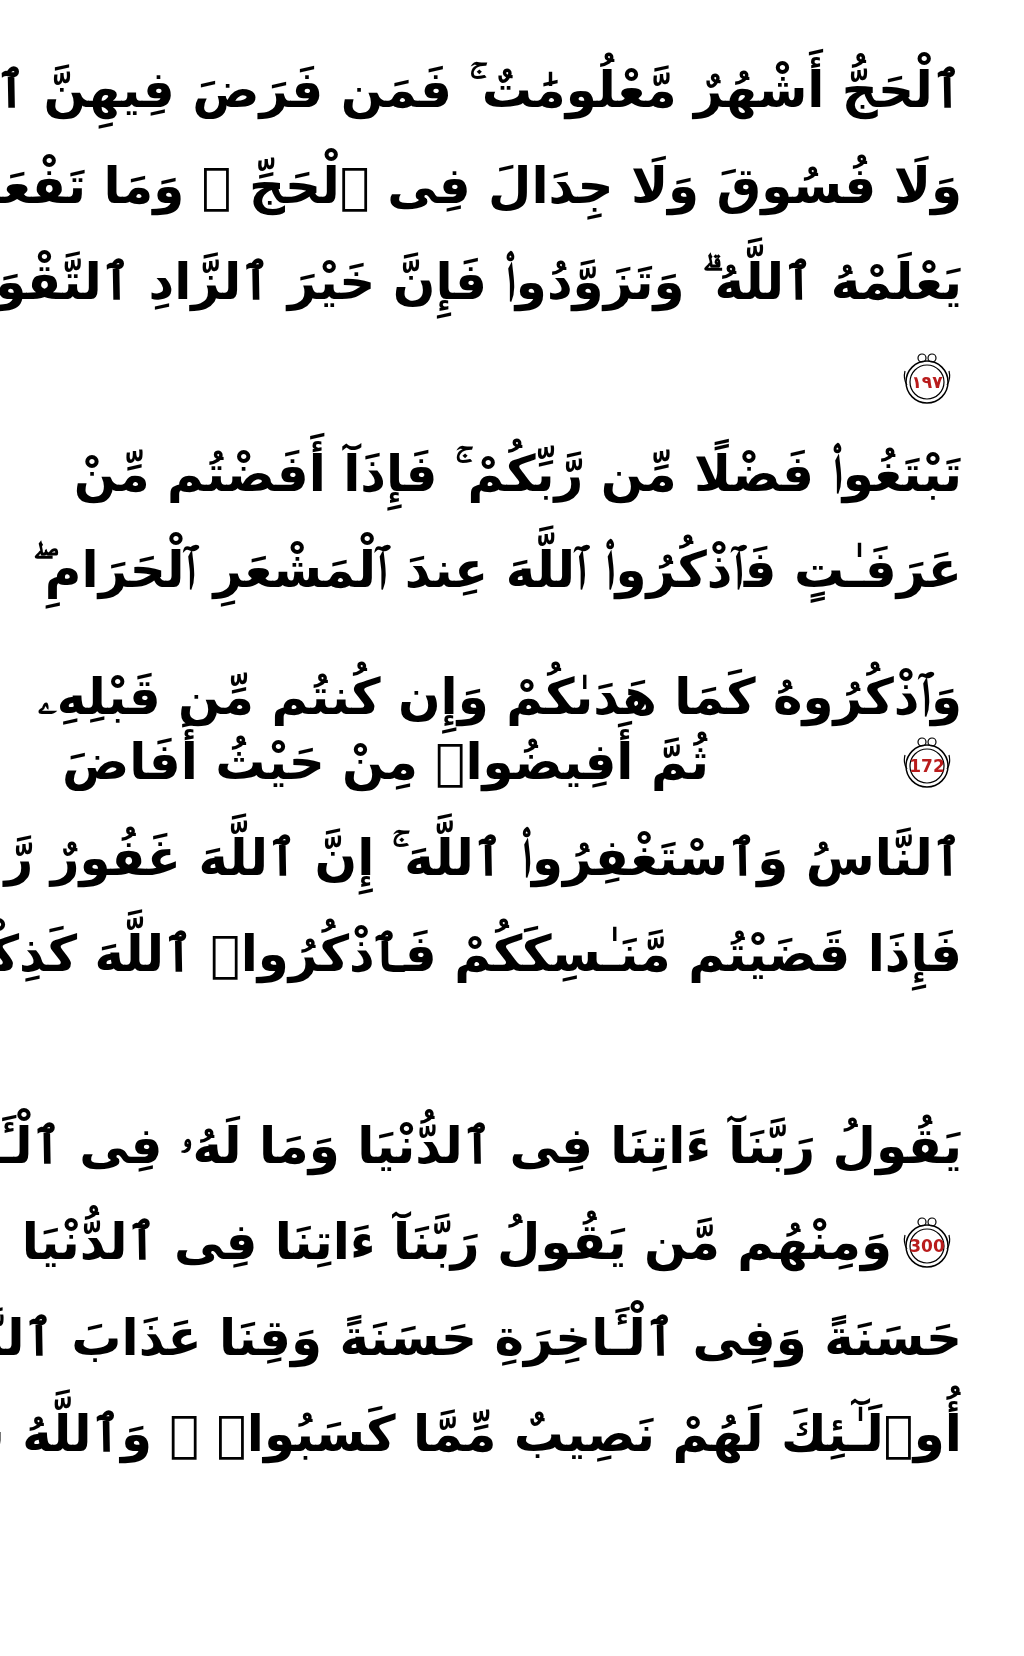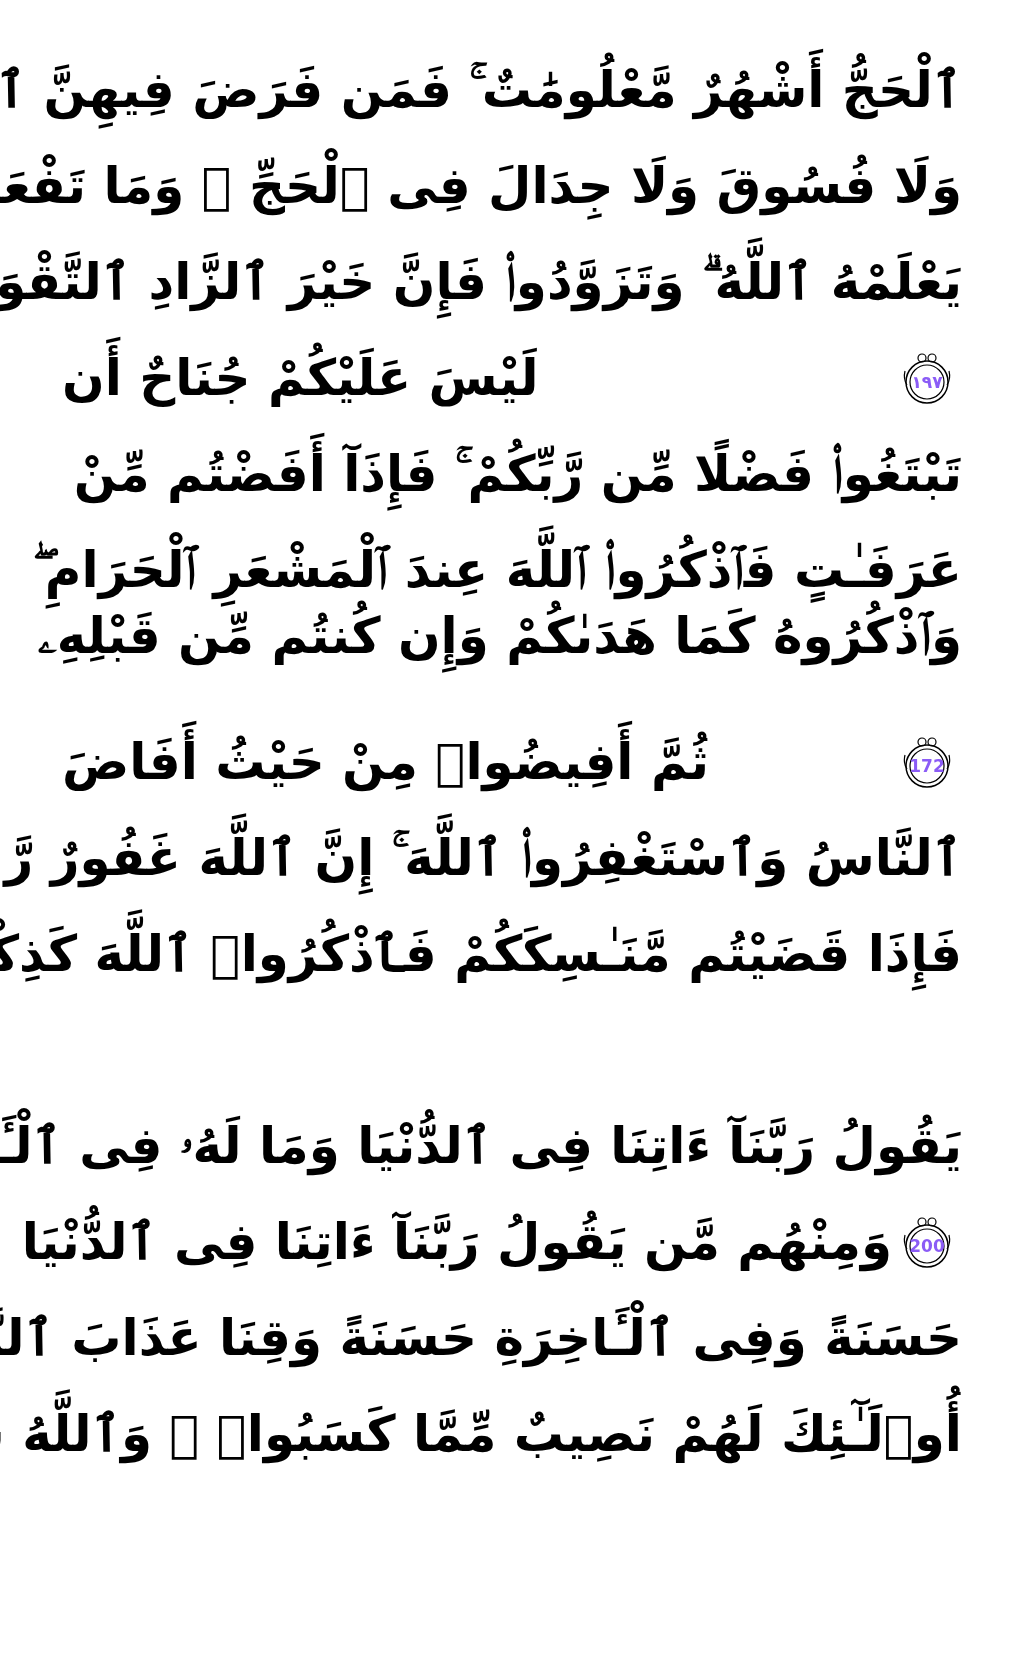--- a/index.html
+++ b/index.html
@@ -17,21 +17,21 @@
   }
   .seg { display: inline-block; }
   .marker {
     display: inline-flex; align-items: center; justify-content: center;
     width: 50px; height: 58px; margin: 0 10px; flex-shrink: 0;
     position: relative;
   }
   .marker svg { position: absolute; left: 0; top: 0; }
   .marker .num {
     position: relative; font-family: "DejaVu Sans", sans-serif;
-    font-size: 17px; font-weight: bold; color: #8b5cf6; direction: rtl; top: 4px;
+    font-size: 17px; font-weight: bold; color: #b91c1c; direction: rtl; top: 4px;
   }
 </style>
 </head>
 <body>
 
 <div class="page">
   <div class="line" style="top:42px">
     <span class="seg">ٱلْحَجُّ أَشْهُرٌ مَّعْلُومَٰتٌ ۚ فَمَن فَرَضَ فِيهِنَّ ٱلْحَجَّ فَلَا رَفَثَ</span>
   </div>
   <div class="line" style="top:138px">
@@ -44,29 +44,28 @@
     <span class="marker">
       <svg width="50" height="58" viewBox="0 0 50 58">
           <circle cx="25" cy="33" r="21" fill="none" stroke="#000" stroke-width="1.5"></circle>
           <circle cx="25" cy="33" r="17" fill="none" stroke="#000" stroke-width="1.2"></circle>
           <circle cx="20" cy="9" r="4" fill="none" stroke="#000" stroke-width="1.2"></circle>
           <circle cx="30" cy="9" r="4" fill="none" stroke="#000" stroke-width="1.2"></circle>
           <path d="M3 22 Q1 30 5 36 M47 22 Q49 30 45 36" fill="none" stroke="#000" stroke-width="1.2"></path>
         </svg>
       <span class="num">١٩٧</span>
     </span>
-    <span class="seg">لَيْسَ عَلَيْكُمْ جُنَاحٌ أَن</span>
   </div>
   <div class="line" style="top:522px">
     <span class="seg">عَرَفَـٰتٍ فَٱذْكُرُوا۟ ٱللَّهَ عِندَ ٱلْمَشْعَرِ ٱلْحَرَامِ ۖ</span>
   </div>
   <div class="line" style="top:426px">
     <span class="seg">تَبْتَغُوا۟ فَضْلًا مِّن رَّبِّكُمْ ۚ فَإِذَآ أَفَضْتُم مِّنْ</span>
   </div>
-  <div class="line" style="top:588px">
+  <div class="line" style="top:649px">
     <span class="seg">وَٱذْكُرُوهُ كَمَا هَدَىٰكُمْ وَإِن كُنتُم مِّن قَبْلِهِۦ</span>
   </div>
   <div class="line" style="top:714px">
     <span class="marker">
       <svg width="50" height="58" viewBox="0 0 50 58">
           <circle cx="25" cy="33" r="21" fill="none" stroke="#000" stroke-width="1.5"></circle>
           <circle cx="25" cy="33" r="17" fill="none" stroke="#000" stroke-width="1.2"></circle>
           <circle cx="20" cy="9" r="4" fill="none" stroke="#000" stroke-width="1.2"></circle>
           <circle cx="30" cy="9" r="4" fill="none" stroke="#000" stroke-width="1.2"></circle>
           <path d="M3 22 Q1 30 5 36 M47 22 Q49 30 45 36" fill="none" stroke="#000" stroke-width="1.2"></path>
@@ -87,21 +86,21 @@
   </div>
   <div class="line" style="top:1194px">
     <span class="marker">
       <svg width="50" height="58" viewBox="0 0 50 58">
           <circle cx="25" cy="33" r="21" fill="none" stroke="#000" stroke-width="1.5"></circle>
           <circle cx="25" cy="33" r="17" fill="none" stroke="#000" stroke-width="1.2"></circle>
           <circle cx="20" cy="9" r="4" fill="none" stroke="#000" stroke-width="1.2"></circle>
           <circle cx="30" cy="9" r="4" fill="none" stroke="#000" stroke-width="1.2"></circle>
           <path d="M3 22 Q1 30 5 36 M47 22 Q49 30 45 36" fill="none" stroke="#000" stroke-width="1.2"></path>
         </svg>
-      <span class="num">200</span>
+      <span class="num">300</span>
     </span>
     <span class="seg">وَمِنْهُم مَّن يَقُولُ رَبَّنَآ ءَاتِنَا فِى ٱلدُّنْيَا</span>
   </div>
   <div class="line" style="top:1290px">
     <span class="seg">حَسَنَةً وَفِى ٱلْـَٔاخِرَةِ حَسَنَةً وَقِنَا عَذَابَ ٱلنَّارِ</span>
 
   </div>
   <div class="line" style="top:1386px">
     <span class="seg">أُو۟لَـٰٓئِكَ لَهُمْ نَصِيبٌ مِّمَّا كَسَبُوا۟ ۚ وَٱللَّهُ سَرِيعُ ٱلْحِسَابِ</span>
 

